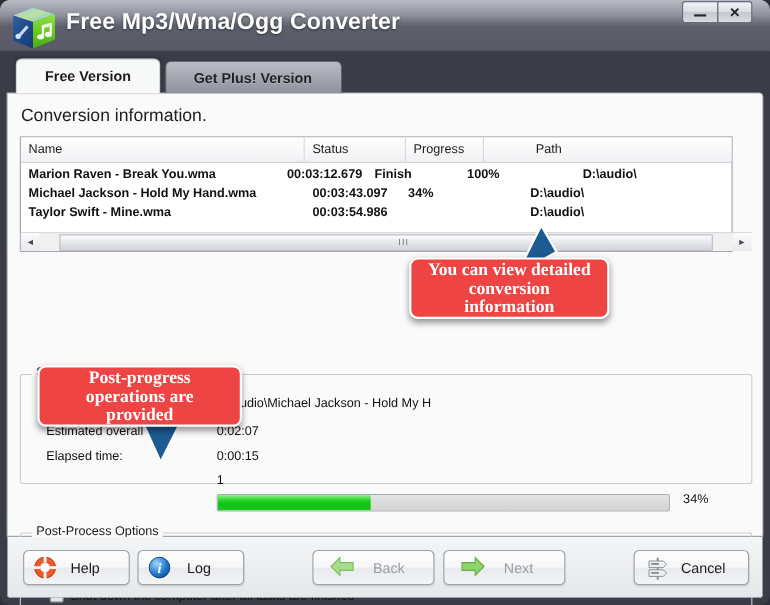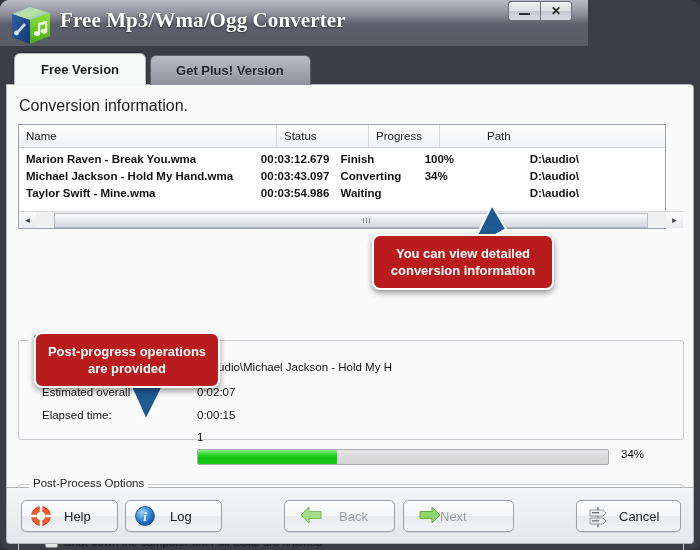--- a/index.html
+++ b/index.html
@@ -3,23 +3,23 @@
 <meta charset="utf-8">
 <style>
   * { box-sizing: border-box; margin:0; padding:0; }
   html,body{ width:700px; height:550px; overflow:hidden; background:#2e3139;
              font-family:"Liberation Sans", sans-serif; }
 
   #app{ position:relative; width:700px; height:550px;
         background:#3a3d46; border-radius:9px; overflow:hidden; }
 
   
-  .titlebar{ position:absolute; left:0; top:0; width:588px; height:46px;
+  .titlebar{ position:absolute; left:0; top:0; width:700px; height:46px;
     background:linear-gradient(to bottom,#c6c8cf 0%,#a9abb5 18%,#6e717d 42%,#5f626e 60%,#5b5e6a 100%);
-    border-radius:9px 9px 0 0;font-family:Liberation Serif, serif; }
+    border-radius:9px 9px 0 0; }
   .tb-inner{ position:absolute; left:0; top:0; right:0; bottom:0;
      background:linear-gradient(to bottom,#b9bcc4 0%,#8e919c 30%,#5d606c 52%,#585b66 100%); }
   .app-icon{ position:absolute; left:8px; top:4px; width:48px; height:44px; }
   .title-text{ position:absolute; left:60px; top:8px; font-size:21px; font-weight:bold;
      color:#fff; letter-spacing:.1px; text-shadow:0 1px 2px rgba(0,0,0,.55); }
 
   .wincontrols{ position:absolute; right:16px; top:1px; display:flex; }
   .winbtn{ width:32px; height:20px;
      background:linear-gradient(to bottom,#f2f3f6 0%,#dcdee4 48%,#c6c9d2 52%,#d9dbe2 100%);
      border:1px solid #6a6d79; display:flex; align-items:center; justify-content:center;
@@ -94,24 +94,24 @@
     background:linear-gradient(to bottom,#f4f5f6,#e6e7ea); border:1px solid #b0b3bb; border-top:none;
     border-radius:0 0 4px 4px; }
   .btn{ position:absolute; top:12px; height:32px; border:1px solid #9ba0a9; border-radius:5px;
     background:linear-gradient(to bottom,#fdfdfd 0%,#f6f7f8 48%,#e9eaed 52%,#f3f4f6 100%);
     display:flex; align-items:center; box-shadow:0 1px 1px rgba(0,0,0,.08); }
   .btn .lbl{ font-size:13px; color:#1b1b1b; }
   .btn.dis .lbl{ color:#9a9da3; }
   .ico{ width:22px; height:22px; flex:0 0 22px; }
 
   
-  .callout{ position:absolute; background:#b91c1c; color:#fff; border-radius:8px;
+  .callout{ position:absolute; background:#ef4444; color:#fff; border-radius:8px;
     border:2px solid #fff; box-shadow:0 3px 6px rgba(0,0,0,.4); z-index:30;
-    font-size:13px; font-weight:bold; text-align:center; line-height:17px;
-    display:flex; align-items:center; justify-content:center; padding:6px 10px;}
+    font-size:16px; font-weight:bold; text-align:center; line-height:17px;
+    display:flex; align-items:center; justify-content:center; padding:6px 10px;font-family:Liberation Serif, serif;}
   .tail{ position:absolute; z-index:29; }
 </style>
 </head>
 <body>
 
 <div id="app">
 
   <div class="titlebar">
     <div class="tb-inner"></div>
 
@@ -180,28 +180,26 @@
       <div class="lrow">
         <div class="c0">Marion Raven - Break You.wma</div>
         <div class="c1">00:03:12.679</div>
         <div class="c2">Finish</div>
         <div class="c3">100%</div>
         <div class="c4">D:\audio\</div>
       </div>
       <div class="lrow">
         <div class="c0">Michael Jackson - Hold My Hand.wma</div>
         <div class="c1">00:03:43.097</div>
-        <div class="c2">Converting</div>
         <div class="c3">34%</div>
         <div class="c4">D:\audio\</div>
       </div>
       <div class="lrow">
         <div class="c0">Taylor Swift - Mine.wma</div>
         <div class="c1">00:03:54.986</div>
-        <div class="c2">Waiting</div>
         <div class="c3"></div>
         <div class="c4">D:\audio\</div>
       </div>
 
       <div class="hscroll">
         <div class="sarrow">◄</div>
         <div class="sthumb">III</div>
         <div class="sarrow">►</div>
       </div>
     </div>
@@ -289,21 +287,21 @@
       </span>
       <span class="lbl" style="margin-left:18px">Back</span>
     </div>
 
     <div class="btn dis" style="left:396px; width:111px;">
       <span class="ico" style="margin-left:14px">
         <svg width="24" height="20" viewBox="0 0 24 20">
           <polygon points="22,10 14,2 14,6.5 2,6.5 2,13.5 14,13.5 14,18" fill="#8ed46a" stroke="#67ad45" stroke-width="1"></polygon>
         </svg>
       </span>
-      <span class="lbl" style="">Next</span>
+      <span class="lbl" style="margin-left:18px">Next</span>
     </div>
 
     <div class="btn" style="left:569px; width:105px;">
       <span class="ico" style="margin-left:10px">
         <svg width="22" height="24" viewBox="0 0 22 24">
           <rect x="10" y="2" width="1.8" height="20" fill="#8a8d93"></rect>
           <polygon points="3,5 16,5 19,8 16,11 3,11" fill="#eceef1" stroke="#8d9198" stroke-width=".9"></polygon>
           <polygon points="3,13 16,13 19,16 16,19 3,19" fill="#eceef1" stroke="#8d9198" stroke-width=".9"></polygon>
           <rect x="5" y="7" width="7" height="1.3" fill="#6b6e74"></rect>
           <rect x="5" y="15.2" width="7" height="1.3" fill="#6b6e74"></rect>

